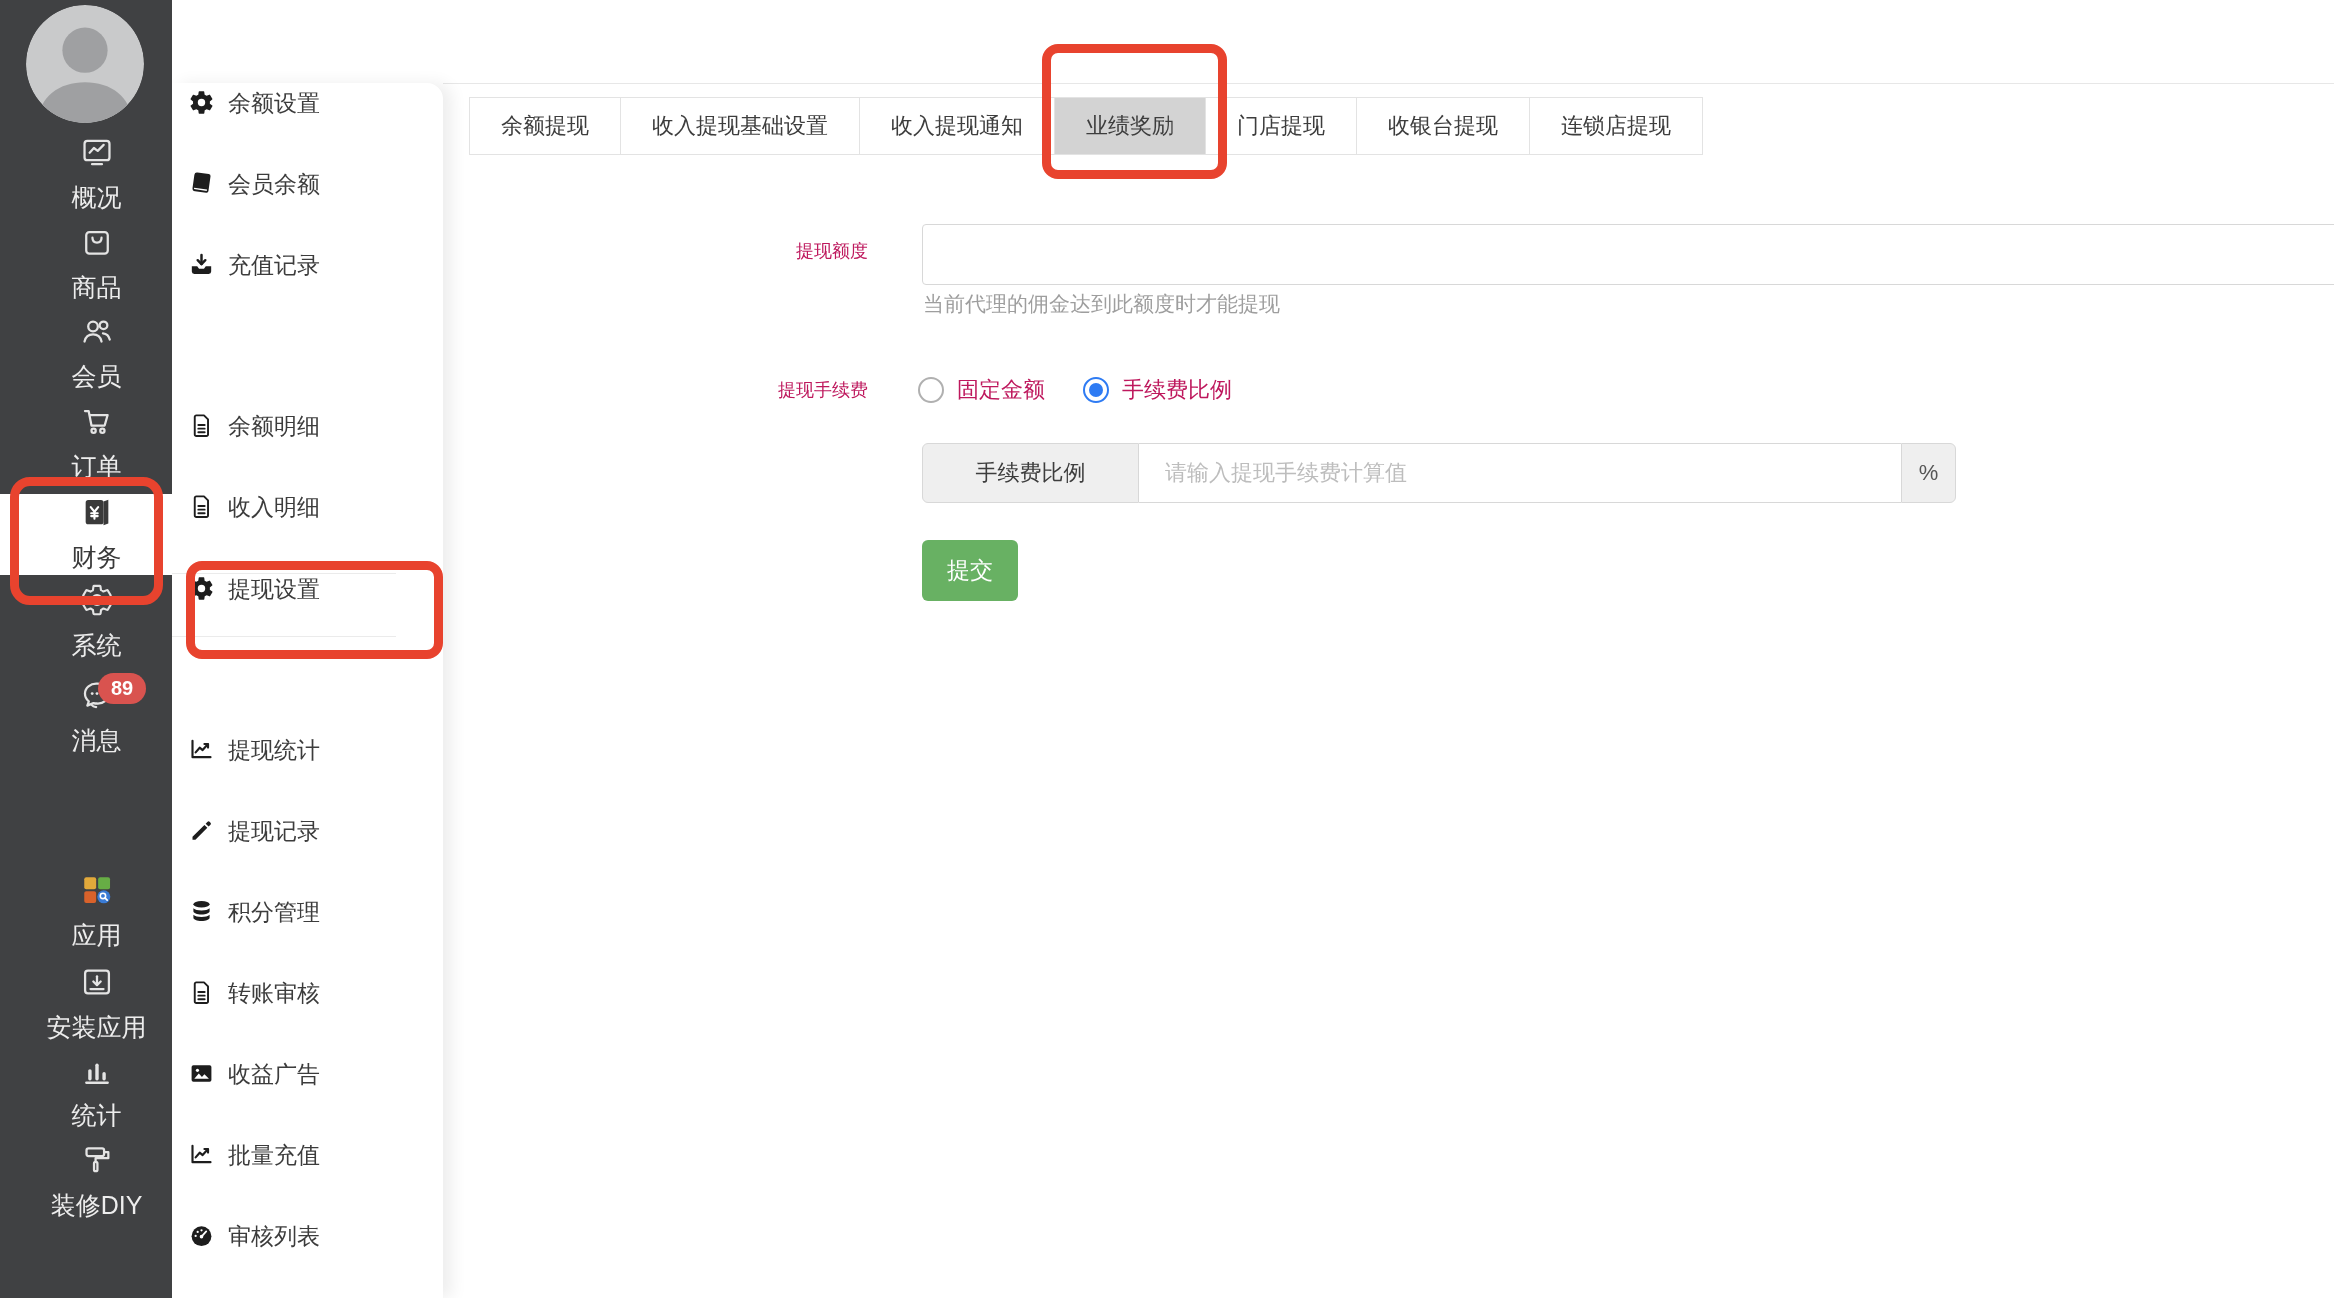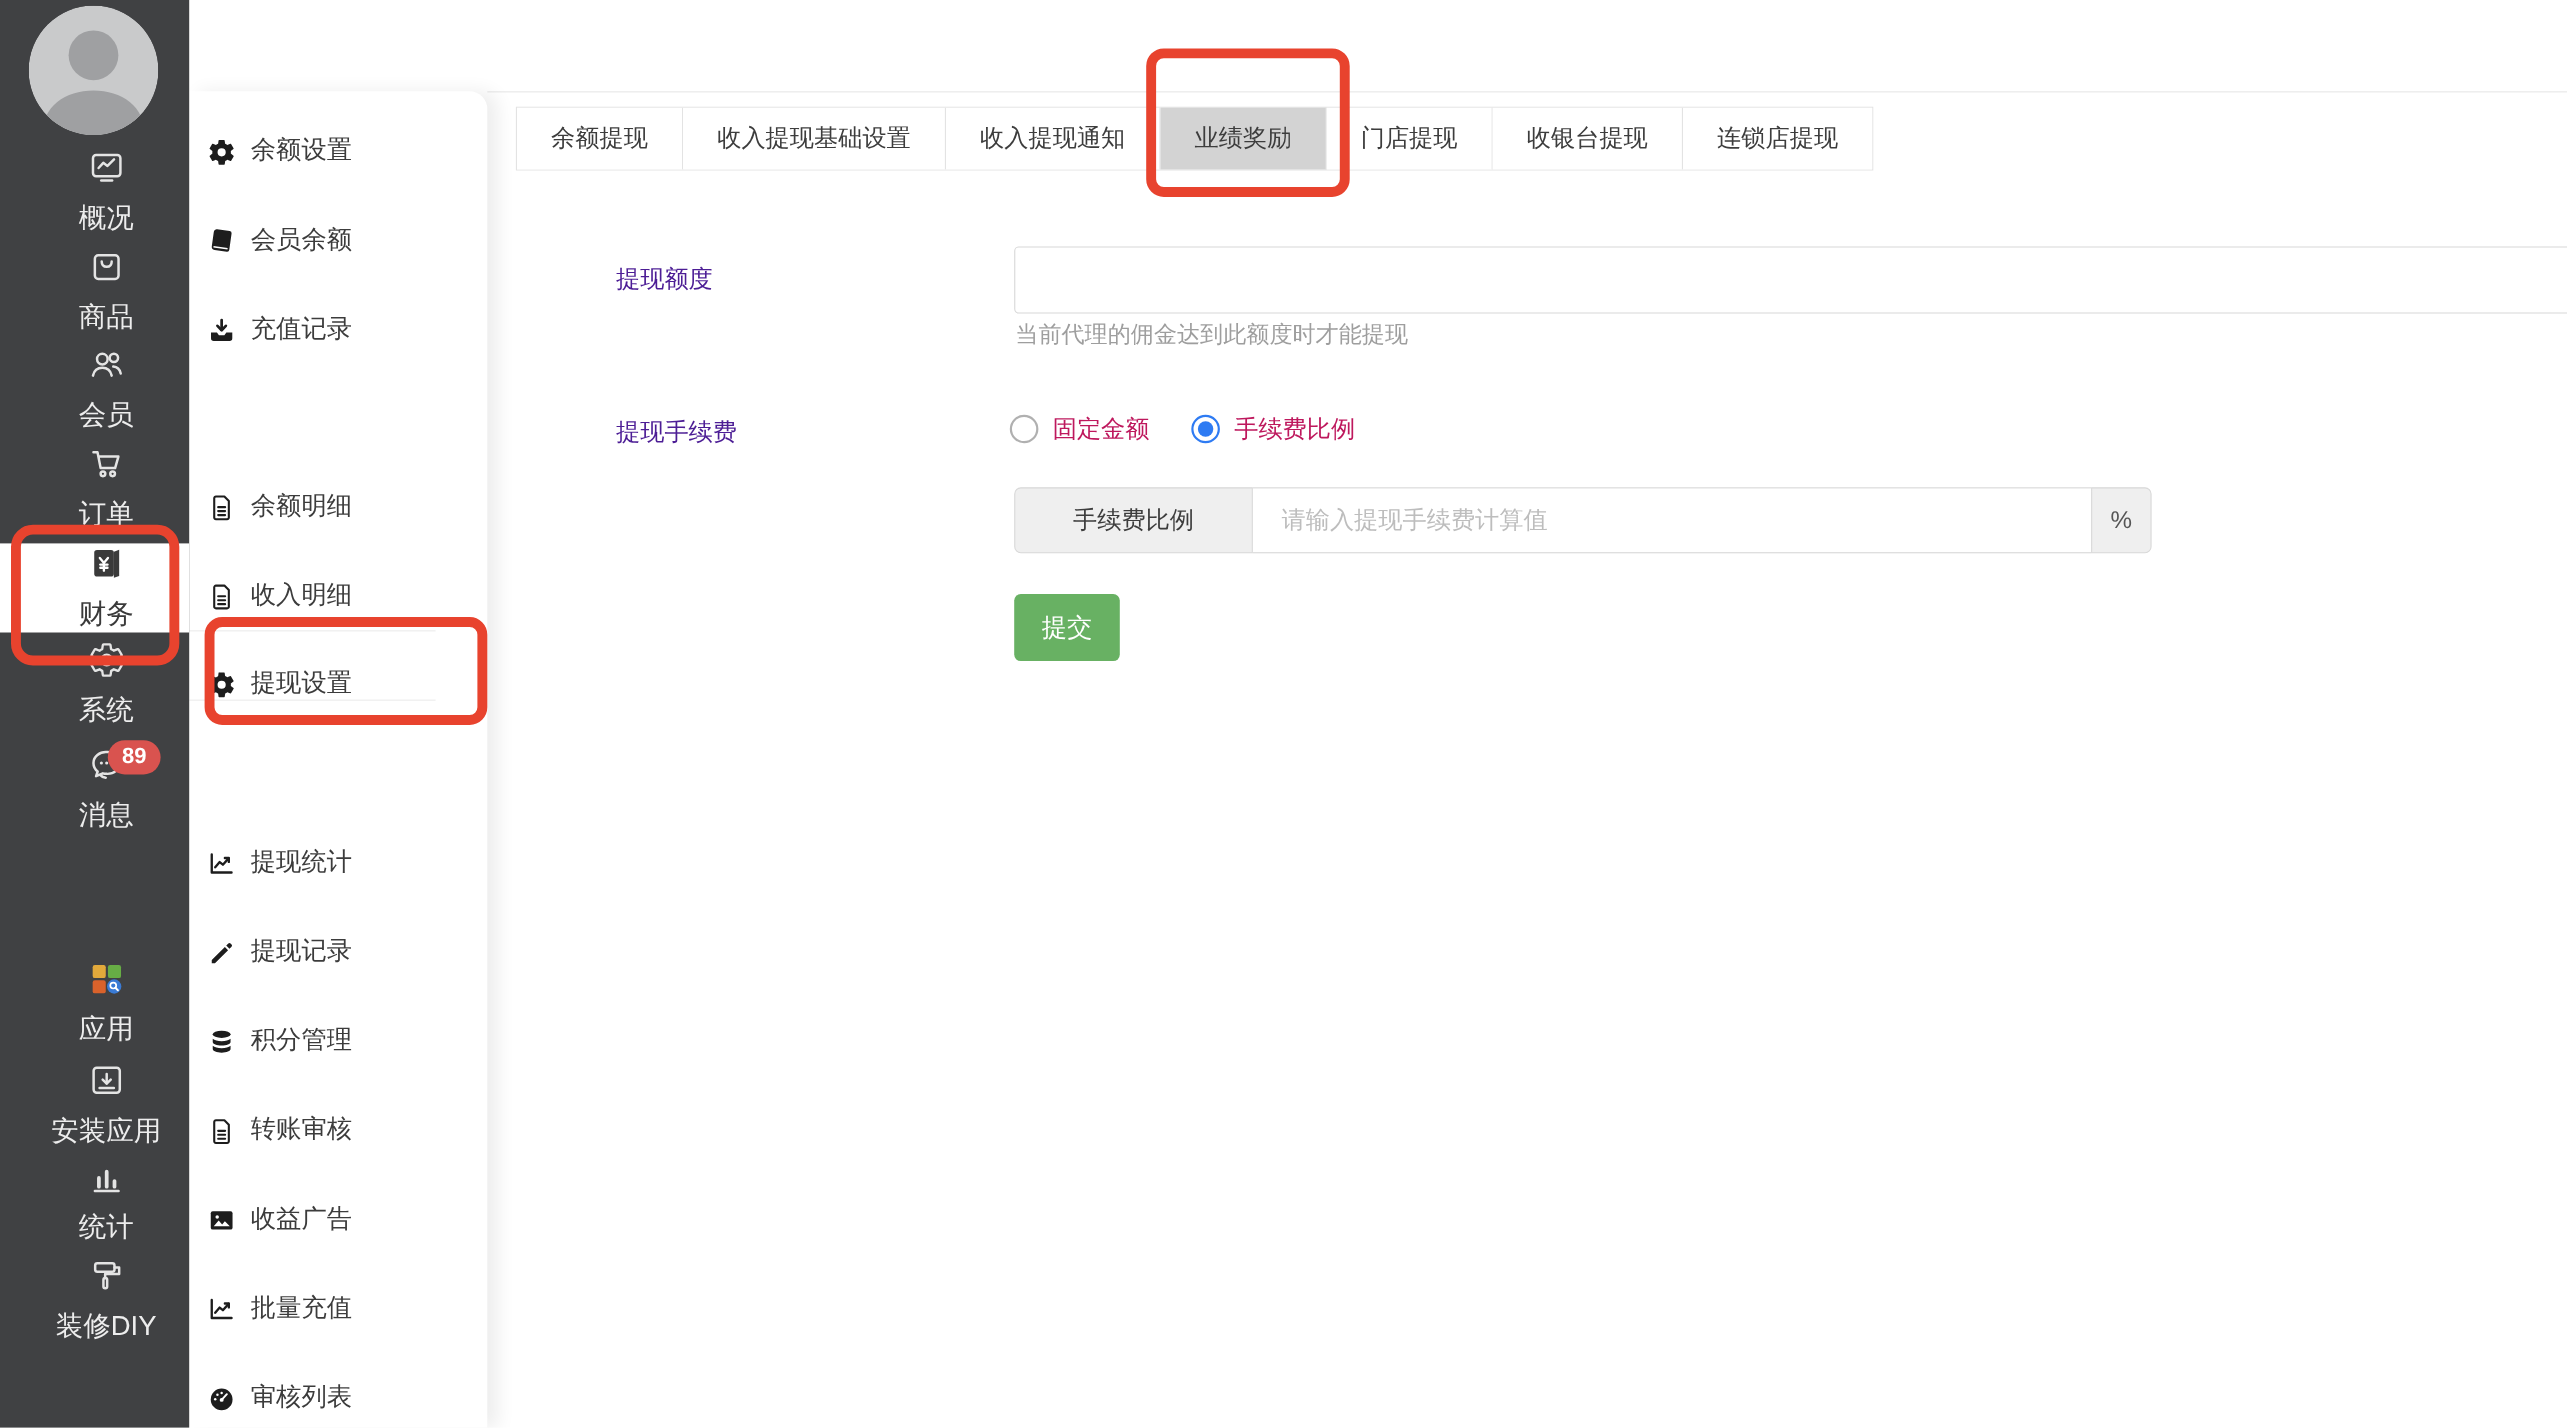--- a/index.html
+++ b/index.html
@@ -24,37 +24,37 @@
     position:absolute;left:98px;top:673px;width:48px;height:31px;border-radius:16px;background:#d9534f;
     color:#fff;font-size:20px;font-weight:bold;display:flex;align-items:center;justify-content:center;z-index:4;
   }
 
   
   .secondary-sidebar{
     position:absolute;left:172px;top:83px;width:271px;height:1215px;background:#fff;
     border-top-right-radius:16px;box-shadow:9px 0 16px rgba(0,0,0,0.07);z-index:2;
   }
   .s-item{
-    position:absolute;left:0;width:224px;height:64px;display:flex;align-items:flex-end;
+    position:absolute;left:0;width:224px;height:64px;display:flex;align-items:flex-start;
     padding-left:15px;box-sizing:border-box;gap:13px;color:#3c3c3c;font-size:23px;cursor:pointer;
   }
   .s-item .s-ico{width:28px;height:28px;flex:0 0 28px;display:flex;align-items:center;justify-content:center;color:#1d1d1d;}
   .s-item.active{border-top:1px solid #ebebeb;border-bottom:1px solid #ebebeb;}
 
   
   .content-divider{position:absolute;left:443px;right:0;top:83px;border-top:1px solid #e7e7e7;z-index:1;}
   .tabs{position:absolute;left:469px;top:97px;display:flex;border:1px solid #e3e3e3;background:#fff;z-index:1;}
   .tab{
     height:56px;line-height:56px;padding:0 31px;font-size:22px;color:#3d3d3d;white-space:nowrap;
     border-right:1px solid #e3e3e3;cursor:pointer;background:#fff;
   }
   .tab:last-child{border-right:none;}
   .tab.active{background:#d3d3d3;}
 
-  .form-label{position:absolute;left:560px;width:308px;font-size:22px;color:#4c1d95;}
+  .form-label{position:absolute;left:560px;width:308px;text-align:right;font-size:18px;color:#be185d;}
   .quota-input{
     position:absolute;left:922px;top:224px;width:1420px;height:61px;box-sizing:border-box;
     border:1px solid #d8d8d8;border-radius:4px;font-size:22px;color:#3e3e3e;padding:0 20px;outline:none;background:#fff;
   }
   .helper{position:absolute;left:923px;top:290px;font-size:21px;color:#9e9e9e;}
 
   .radio-group{position:absolute;top:374px;display:flex;align-items:center;gap:13px;height:32px;cursor:pointer;}
   .radio{width:26px;height:26px;border-radius:50%;box-sizing:border-box;position:relative;background:#fff;}
   .radio.unchecked{border:2px solid #b0b0b0;}
   .radio.checked{border:2px solid #2e7bf3;}

